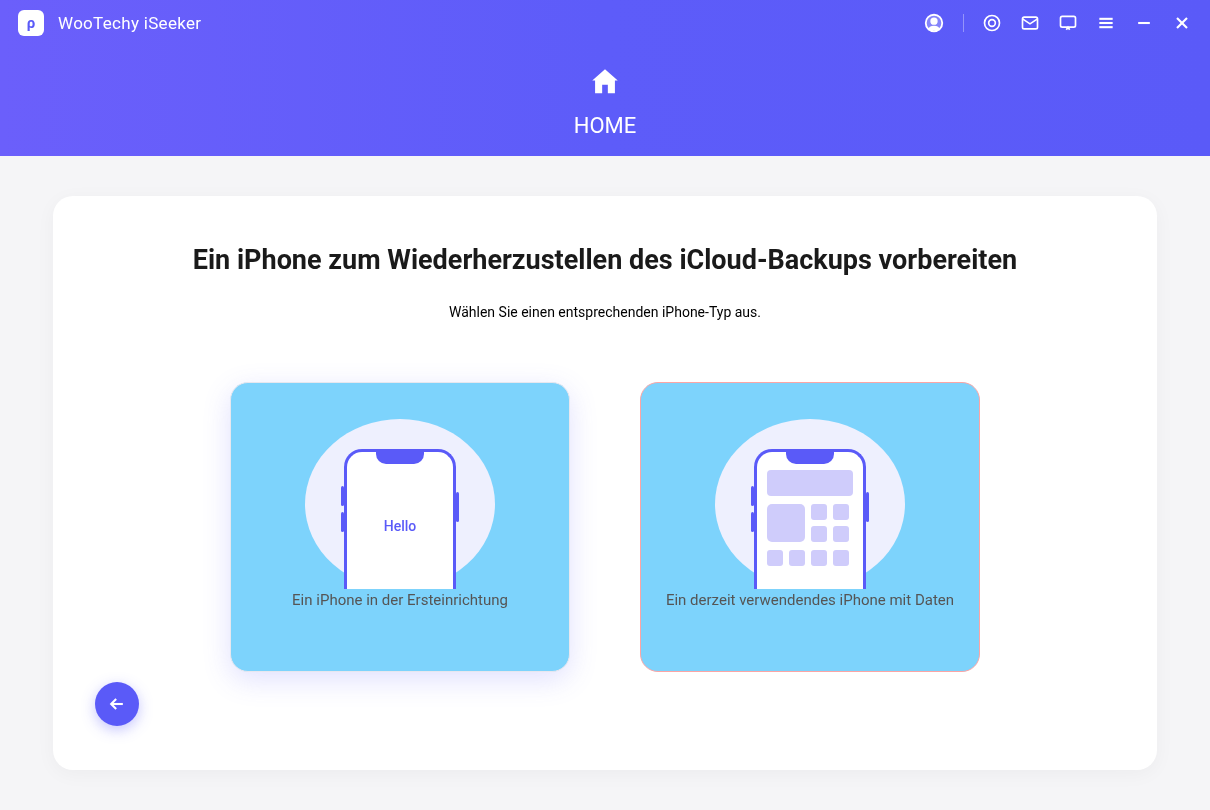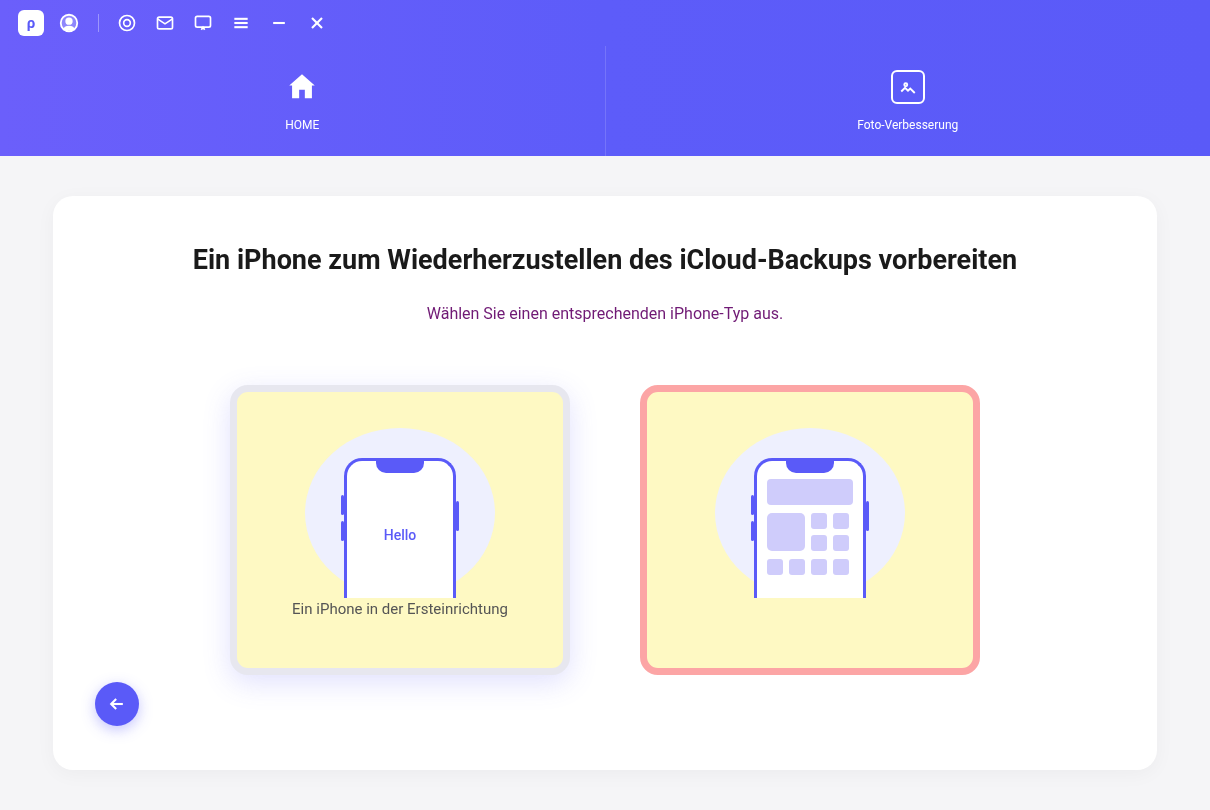--- a/index.html
+++ b/index.html
@@ -21,41 +21,41 @@
   .title-icons svg { display: block; }
   .title-divider { width: 1px; height: 18px; background: rgba(255,255,255,.35); }
   .nav-row { flex: 1; display: flex; }
   .nav-item {
     flex: 1; display: flex; flex-direction: column; align-items: center; justify-content: center;
     gap: 14px; color: #fff; cursor: pointer; position: relative;
     border-right: 1px solid rgba(255,255,255,.15);
   }
   .nav-item:last-child { border-right: none; }
   .nav-item.active { background: rgba(255,255,255,.08); }
-  .nav-label { font-size: 12px; font-weight: 400; }
+  .nav-label { font-size: 22px; font-weight: 400; }
   .nav-icon-box {
     width: 34px; height: 34px; display: flex; align-items: center; justify-content: center;
   }
   .nav-icon-outline {
     width: 34px; height: 34px; border: 2px solid #fff; border-radius: 6px;
     display: flex; align-items: center; justify-content: center;
   }
   .content-area { flex: 1; padding: 40px 53px; display: flex; justify-content: flex-end; }
   .card-panel {
     background: #fff; border-radius: 20px; flex: 1;
     box-shadow: 0 4px 20px rgba(0,0,0,.04);
     display: flex; flex-direction: column; align-items: center;
     padding: 48px 40px 40px; position: relative;
   }
   .page-title { font-size: 27px; font-weight: 700; color: #1a1a1a; text-align: center; }
-  .page-subtitle { margin-top: 28px; font-size: 16px; color: #701a75; text-align: center; }
+  .page-subtitle { margin-top: 28px; font-size: 14px; color: #000000; text-align: center; }
   .options-row { margin-top: 62px; display: flex; gap: 70px; }
   .option-card {
-    width: 340px; height: 290px; border: 7px solid #fca5a5; border-radius: 18px;
-    background: #fef9c3; display: flex; flex-direction: column; align-items: center; justify-content: flex-start;
+    width: 340px; height: 290px; border: 1px solid #fca5a5; border-radius: 18px;
+    background: #7dd3fc; display: flex; flex-direction: column; align-items: center; justify-content: flex-start;
     padding-top: 36px; cursor: pointer;
   }
   .option-card.selected { box-shadow: 0 8px 28px rgba(90,90,248,.18); border-color: #e7e7ef; }
   .circle-bg {
     width: 190px; height: 170px; border-radius: 50%; background: #eef0fe;
     display: flex; align-items: flex-end; justify-content: center; position: relative; overflow: visible;
   }
   .phone {
     width: 112px; height: 140px; border: 3px solid #5a5af8; border-bottom: none;
     border-radius: 18px 18px 0 0; background: #fff; position: relative;
@@ -86,20 +86,21 @@
     cursor: pointer; box-shadow: 0 4px 14px rgba(90,90,248,.35);
   }
 </style>
 </head>
 <body>
 
 <div class="window">
   <div class="header-bar">
     <div class="title-row">
       <div class="app-logo">ρ</div>
+      <div class="app-title">WooTechy iSeeker</div>
       <div class="title-icons">
         <span>
           <svg width="22" height="22" viewBox="0 0 24 24" fill="none" stroke="#fff" stroke-width="2">
               <circle cx="12" cy="12" r="9" fill="rgba(255,255,255,.25)"></circle>
               <circle cx="12" cy="10" r="3" fill="#fff"></circle>
               <path d="M6 20c1-3 4-4 6-4s5 1 6 4" fill="#fff"></path>
             </svg>
         </span>
         <span class="title-divider"></span>
         <span>
@@ -141,29 +142,20 @@
       </div>
     </div>
     <div class="nav-row">
       <div class="nav-item">
         <div class="nav-icon-box">
           <svg width="40" height="36" viewBox="0 0 24 24" fill="#fff">
               <path d="M12 3l9 8h-2v9h-5v-6H10v6H5v-9H3z"></path>
             </svg>
         </div>
         <div class="nav-label">HOME</div>
-      </div>
-      <div class="nav-item">
-        <div class="nav-icon-outline">
-          <svg width="18" height="18" viewBox="0 0 24 24" fill="none" stroke="#fff" stroke-width="2.5">
-              <circle cx="9" cy="9" r="2"></circle>
-              <path d="M3 18l5-5 4 4 3-3 6 6"></path>
-            </svg>
-        </div>
-        <div class="nav-label">Foto-Verbesserung</div>
       </div>
     </div>
   </div>
 
   <div class="content-area">
     <div class="card-panel">
       <div class="page-title">Ein iPhone zum Wiederherzustellen des iCloud-Backups vorbereiten</div>
       <div class="page-subtitle">Wählen Sie einen entsprechenden iPhone-Typ aus.</div>
 
       <div class="options-row">
@@ -200,20 +192,21 @@
                 </div>
                 <div class="grid-row">
                   <div class="sm-sq"></div>
                     <div class="sm-sq"></div>
                     <div class="sm-sq"></div>
                     <div class="sm-sq"></div>
                 </div>
               </div>
             </div>
           </div>
+          <div class="option-label">Ein derzeit verwendendes iPhone mit Daten</div>
         </div>
       </div>
 
       <div class="back-btn">
         <svg width="20" height="20" viewBox="0 0 24 24" fill="none" stroke="#fff" stroke-width="2.5">
             <line x1="19" y1="12" x2="5" y2="12"></line>
             <polyline points="11 18 5 12 11 6"></polyline>
           </svg>
       </div>
     </div>

